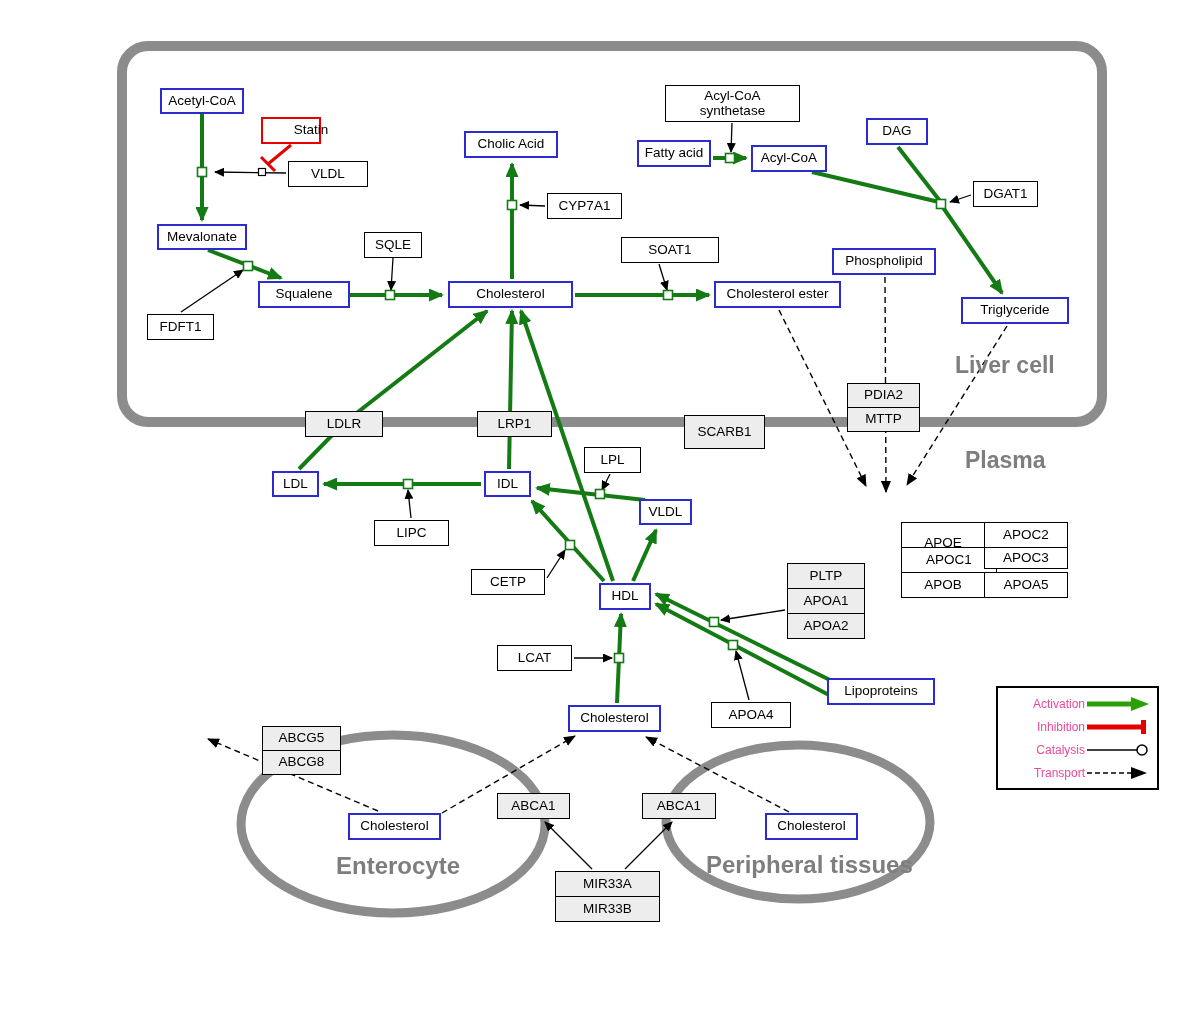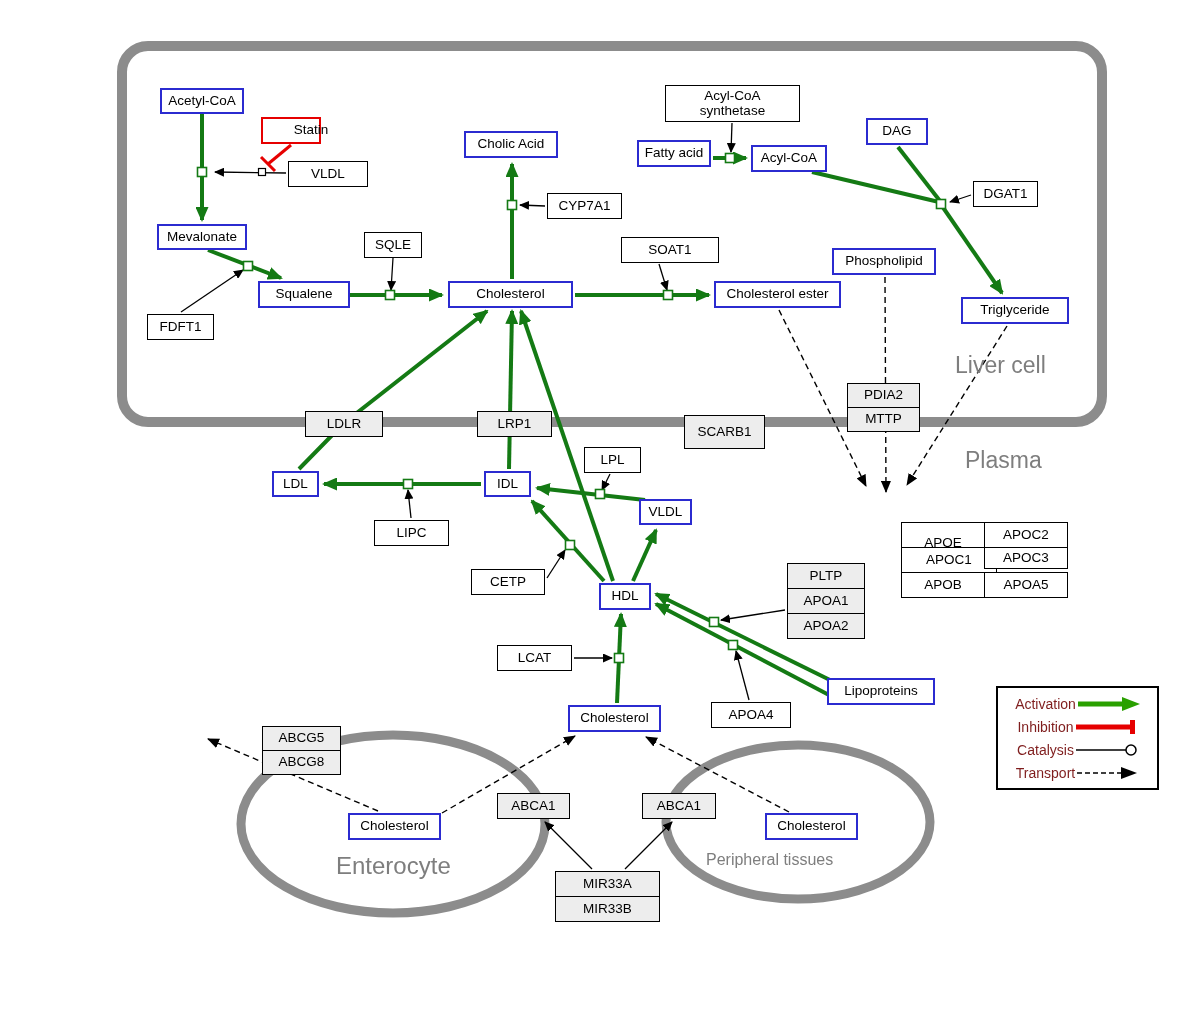--- a/index.html
+++ b/index.html
@@ -5,25 +5,25 @@
   html,body{margin:0;padding:0;background:#fff;font-family:"Liberation Sans",sans-serif;}
   .canvas{position:relative;width:1200px;height:1013px;background:#fff;overflow:hidden;}
   svg.edges{position:absolute;left:0;top:0;z-index:1;}
   .box{position:absolute;z-index:2;display:flex;align-items:center;justify-content:center;
        background:#fff;border:1px solid #000;box-sizing:border-box;font-size:13.5px;color:#000;
        text-align:center;line-height:1.05;white-space:nowrap;}
   .met{border:2px solid #2b2bd0;}
   .red-box{border:2px solid #e60000;padding-left:40px;}
   .grayfill{background:#ededed;}
   .two-line{flex-direction:column;white-space:normal;}
-  .region-label{position:absolute;z-index:2;color:#7e7e7e;font-weight:normal;white-space:nowrap;}
+  .region-label{position:absolute;z-index:2;color:#7e7e7e;font-weight:bold;white-space:nowrap;}
   .legend{position:absolute;z-index:3;left:996px;top:686px;width:163px;height:104px;
           border:2px solid #000;background:#fff;box-sizing:border-box;display:flex;
           flex-direction:column;justify-content:space-around;padding:4px 8px;}
-  .legend-row{display:flex;align-items:center;justify-content:center;font-size:14px;color:#7f1d1d;}
+  .legend-row{display:flex;align-items:center;justify-content:flex-end;font-size:12px;color:#ec4899;}
   .legend-row svg{flex:0 0 auto;}
 </style>
 </head>
 <body>
 
 <div class="canvas">
 
   <svg class="edges" width="1200" height="1013" viewBox="0 0 1200 1013">
     <defs>
       <marker id="ag" markerUnits="userSpaceOnUse" markerWidth="15" markerHeight="13" refX="13" refY="6.5" orient="auto">
@@ -171,21 +171,21 @@
   <div class="box met" style="left:348px;top:813px;width:93px;height:27px">Cholesterol</div>
   <div class="box grayfill" style="left:497px;top:793px;width:73px;height:26px">ABCA1</div>
   <div class="box grayfill" style="left:642px;top:793px;width:74px;height:26px">ABCA1</div>
   <div class="box met" style="left:765px;top:813px;width:93px;height:27px">Cholesterol</div>
   <div class="box grayfill" style="left:555px;top:871px;width:105px;height:26px">MIR33A</div>
   <div class="box grayfill" style="left:555px;top:896px;width:105px;height:26px">MIR33B</div>
 
   <div class="region-label" style="left:955px;top:352px;font-size:23px">Liver cell</div>
   <div class="region-label" style="left:965px;top:447px;font-size:23px">Plasma</div>
   <div class="region-label" style="left:336px;top:852px;font-size:24px">Enterocyte</div>
-  <div class="region-label" style="left:706px;top:851px;font-size:16px">Peripheral tissues</div>
+  <div class="region-label" style="left:706px;top:851px;font-size:24px">Peripheral tissues</div>
 
   <div class="legend">
     <div class="legend-row">
       <span>Activation</span>
       <svg width="64" height="16">
         <line x1="2" y1="8" x2="48" y2="8" stroke="#2aa000" stroke-width="5"></line>
         <path d="M46,1 L64,8 L46,15 Z" fill="#2aa000"></path>
       </svg>
     </div>
     <div class="legend-row">

